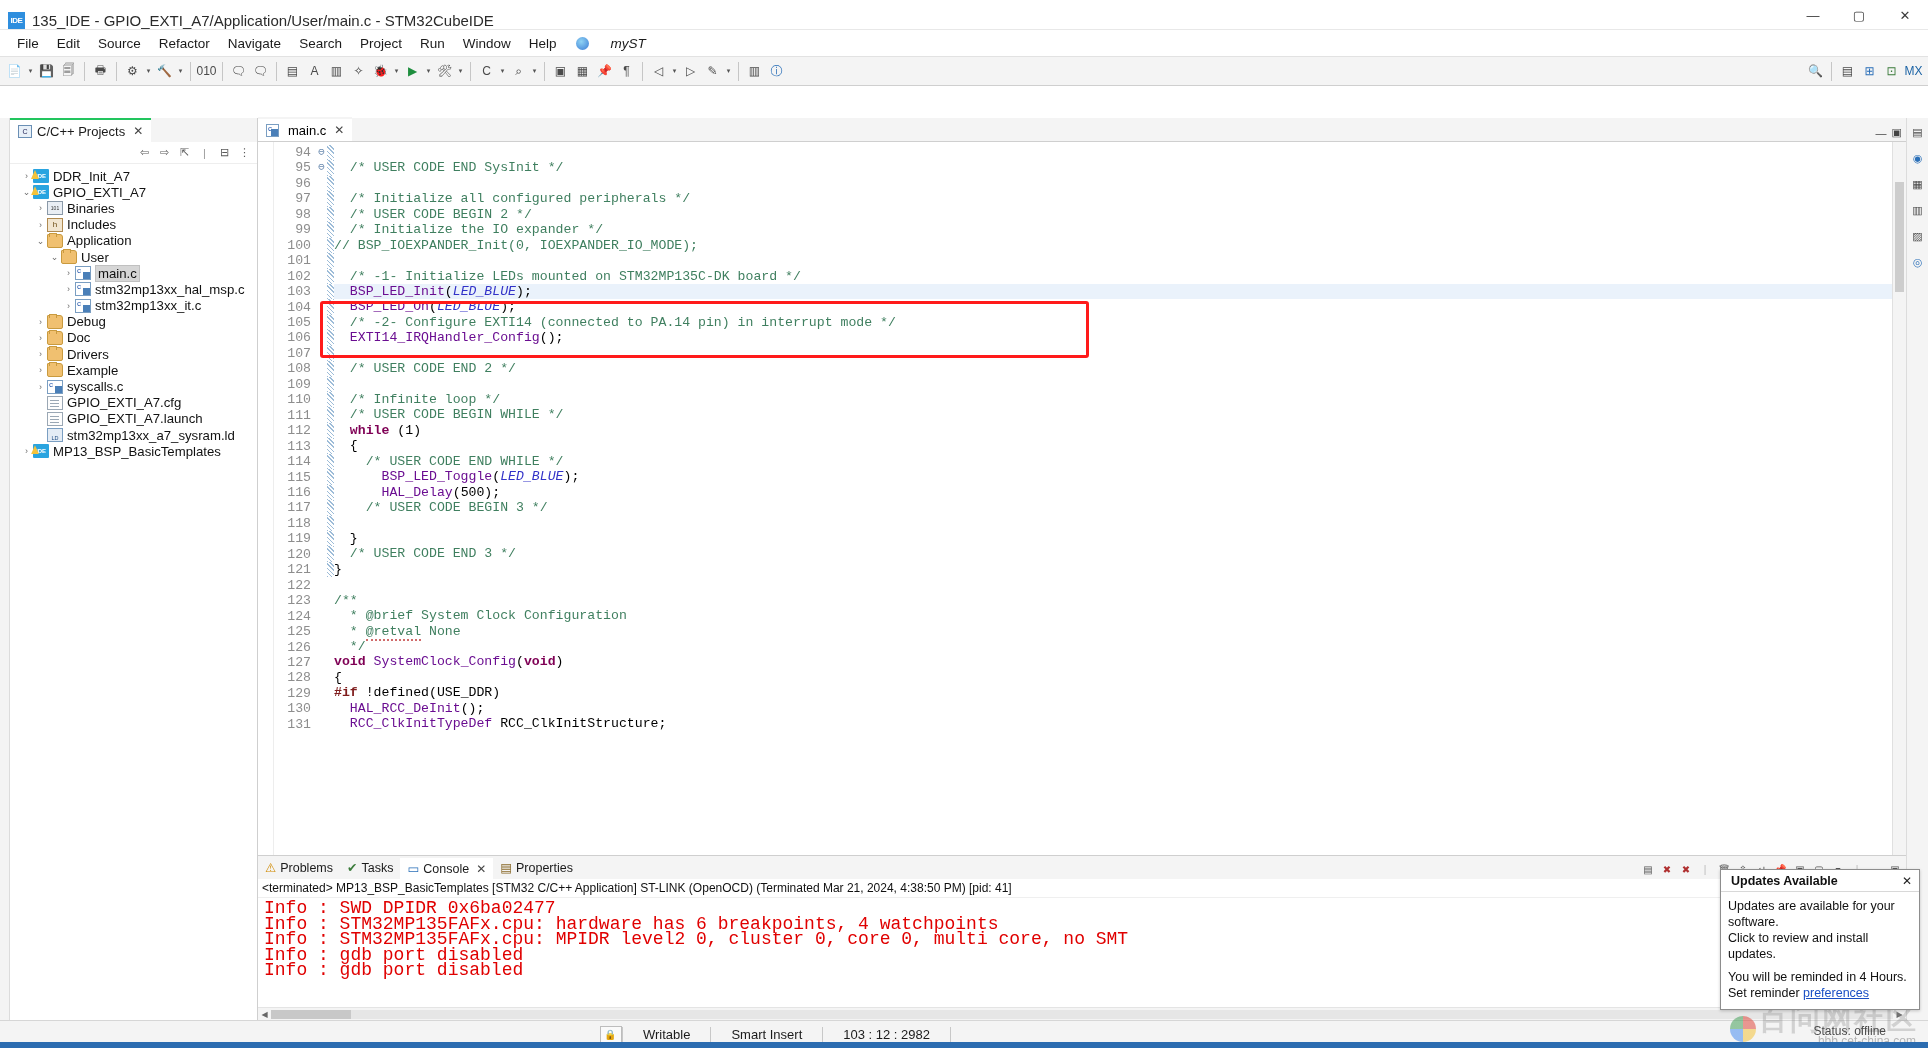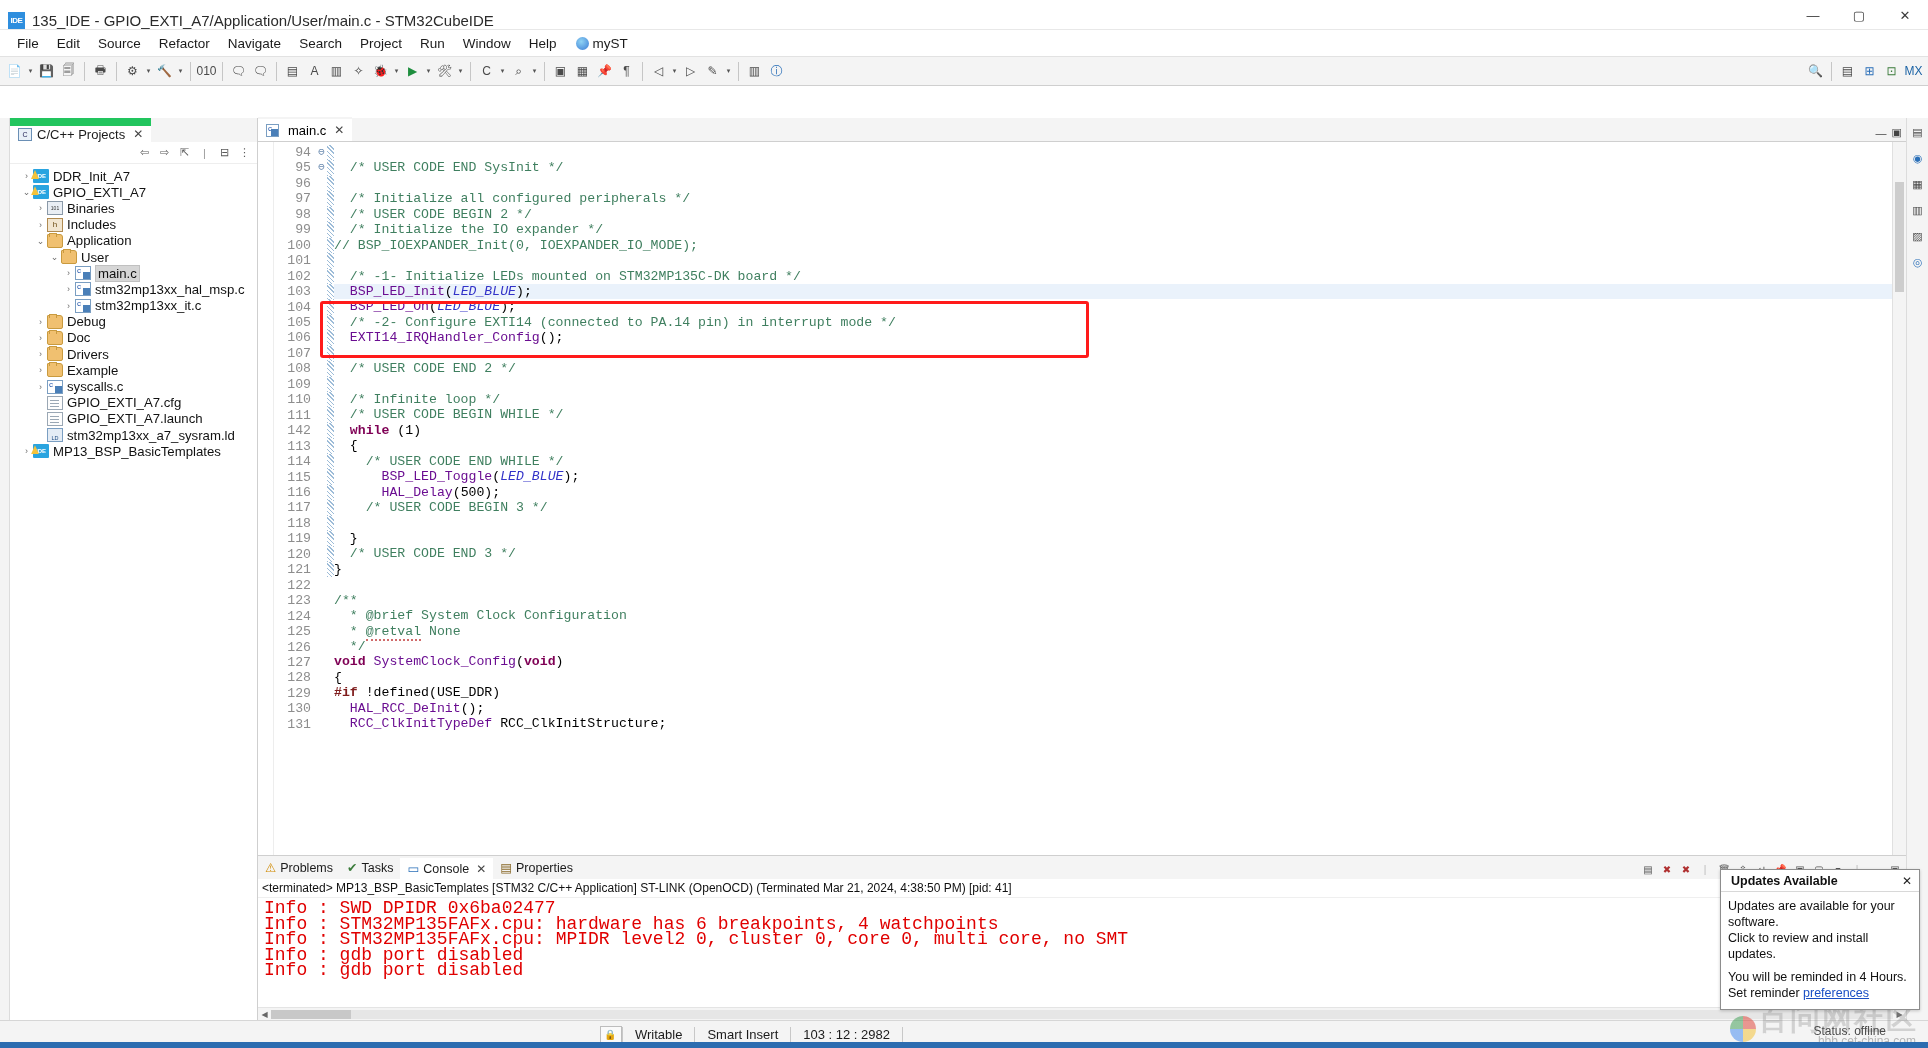--- a/index.html
+++ b/index.html
@@ -28,21 +28,21 @@
     width: 46px; height: 30px; display: flex; align-items: center;
     justify-content: center; font-size: 13px; color: #3c3c3c;
   }
 
   
   .menubar {
     height: 26px; background: #ffffff; display: flex; align-items: center;
     padding-left: 8px; font-size: 13.5px; color: #1b1b1b;
   }
   .menu-item { padding: 3px 9px; cursor: default; }
-  .myst { display: flex; align-items: center; gap: 4px; padding-left: 10px; }
+  .myst { display: flex; align-items: center; gap: 22px; padding-left: 10px; font-style: italic; }
   .myst-ico {
     width: 13px; height: 13px; border-radius: 50%;
     background: radial-gradient(circle at 40% 35%, #8fd3f4, #3a7bd5);
   }
 
   
   .toolbar {
     height: 30px; background: #f4f4f4; border-top: 1px solid #e2e2e2;
     border-bottom: 1px solid #cfcfcf; display: flex; align-items: center;
     padding: 0 4px; gap: 1px; position: relative;
@@ -61,21 +61,21 @@
     display: flex;
   }
 
   
   .left-rail { width: 10px; background: #f4f4f4; border-right:1px solid #dcdcdc;}
   .explorer { width: 248px; background: #ffffff; display: flex; flex-direction: column;
               border-right: 1px solid #cfcfcf; }
   .view-tabbar { height: 24px; display: flex; align-items: flex-end; background: #f4f4f4; }
   .view-tab {
     display: flex; align-items: center; gap: 5px; height: 24px; padding: 0 8px;
-    background: #ffffff; border-top: 8px solid #22c55e; font-size: 13px; color: #1b1b1b;
+    background: #ffffff; border-top: 2px solid #22c55e; font-size: 13px; color: #1b1b1b;
   }
   .view-tab .ico-proj {
     width: 14px; height: 13px; background: #e8f0f8; border: 1px solid #6a8fb5;
     position: relative; font-size: 7px; color: #225; display:flex; align-items:center; justify-content:center;
   }
   .tab-x { font-size: 12px; color: #444; padding-left: 3px; }
   .view-tb {
     height: 22px; display: flex; align-items: center; justify-content: flex-end;
     gap: 3px; padding-right: 4px; background: #ffffff; border-bottom: 1px solid #eee;
   }
@@ -199,21 +199,21 @@
                 display: flex; flex-direction: column; align-items: center; padding-top: 6px; gap: 9px;}
   .rr-ico { width: 17px; height: 17px; display:flex; align-items:center; justify-content:center;
             font-size: 11px; color: #4a4a4a; }
 
   
   .statusbar {
     position: absolute; left: 0; right: 0; bottom: 0; height: 28px;
     background: #f4f4f4; border-top: 1px solid #d6d6d6; display: flex;
     align-items: center; font-size: 13px; color: #1b1b1b;
   }
-  .sb-cell { padding: 0 12px; height: 18px; display:flex; align-items:center; }
+  .sb-cell { padding: 0 20px; height: 18px; display:flex; align-items:center; }
   .sb-div { width:1px; height:16px; background:#c8c8c8; }
   .sb-ico { width: 22px; height: 18px; border:1px solid #bdbdbd; background:#fafafa;
             display:flex; align-items:center; justify-content:center; font-size:10px; color:#b07a1c;
             margin-left: 600px;}
 
   
   .popup {
     position: absolute; right: 8px; bottom: 38px; width: 200px;
     background: #ffffff; border: 1px solid #8d8d8d; box-shadow: 0 1px 3px rgba(0,0,0,.2);
     z-index: 50;
@@ -468,21 +468,21 @@
           <div>102</div>
           <div>103</div>
           <div>104</div>
           <div>105</div>
           <div>106</div>
           <div>107</div>
           <div>108</div>
           <div>109</div>
           <div>110</div>
           <div>111</div>
-          <div>142</div>
+          <div>112</div>
           <div>113</div>
           <div>114</div>
           <div>115</div>
           <div>116</div>
           <div>117</div>
           <div>118</div>
           <div>119</div>
           <div>120</div>
           <div>121</div>
           <div>122</div>

